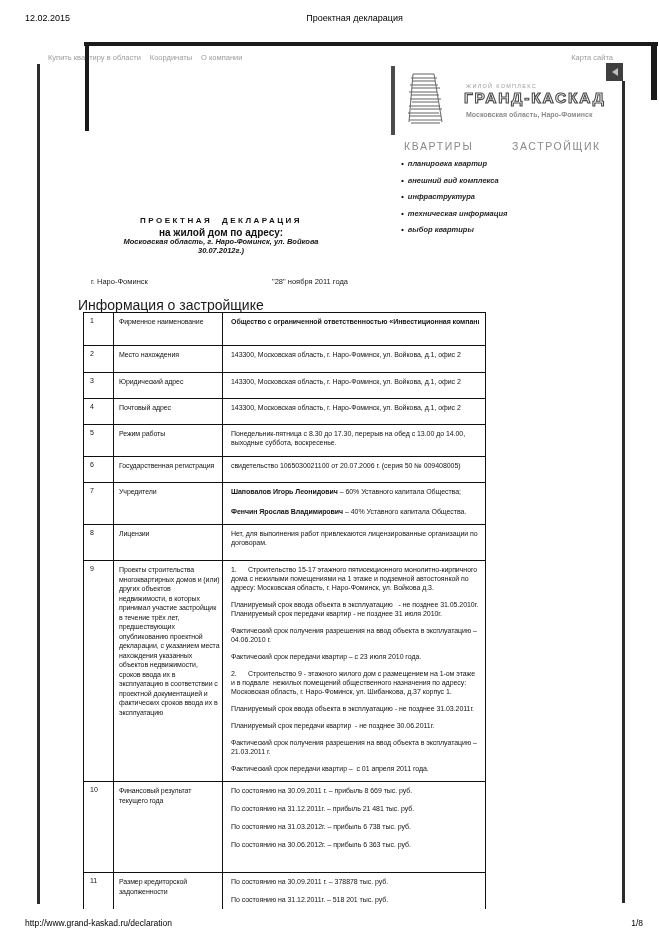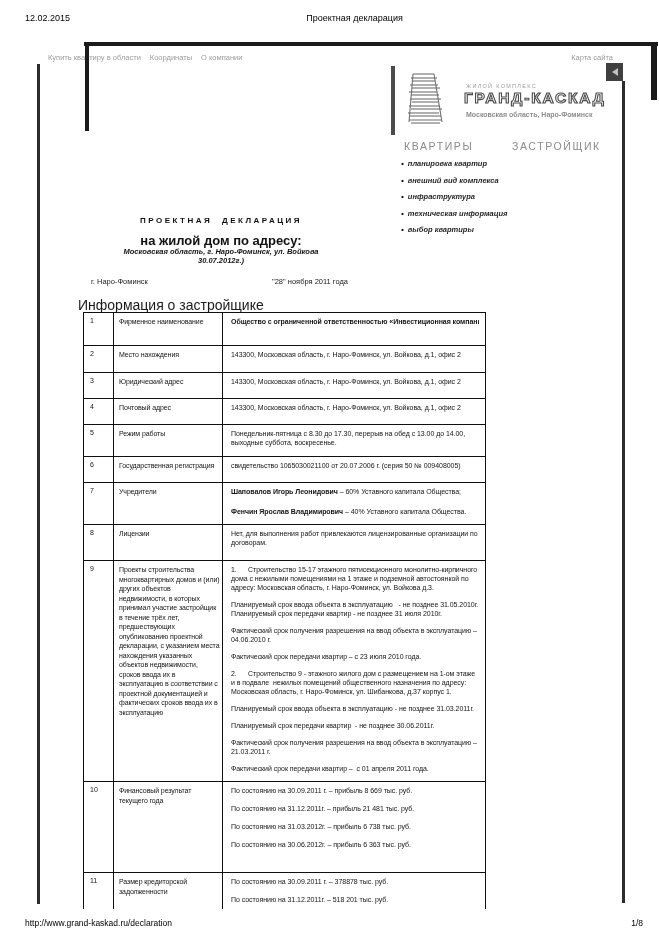--- a/index.html
+++ b/index.html
@@ -42,21 +42,21 @@
   .menu-flats{left:386px;margin-left:15px;}
   .menu-dev{left:509px;}
   .menu-title{font-size:10.5px;letter-spacing:1.6px;color:#8a8a8a;margin:0 0 0 3px;}
   .menu ul{list-style:none;margin:7px 0 0;padding:0;font-style:italic;}
   .menu li{font-size:7.5px;font-weight:bold;color:#1f1f1f;margin:0 0 7.5px;cursor:pointer;white-space:nowrap;}
   .menu li .bullet{color:#111;margin-right:4px;font-size:8px;}
 
   
   .doc-head{left:40px;top:216px;width:362px;text-align:center;color:#111;}
   .doc-title{font-size:8px;font-weight:bold;letter-spacing:2.5px;word-spacing:5px;margin:0;}
-  .doc-sub1{font-size:13px;font-weight:bold;margin:8px 0 0;}
+  .doc-sub1{font-size:10px;font-weight:bold;margin:2px 0 0;}
   .doc-sub2,.doc-amend{font-size:7.5px;font-weight:bold;font-style:italic;margin:0;line-height:8.6px;text-align:center;}
   .doc-city{left:84px;top:277px;font-size:7.5px;margin-left:7px;}
   .doc-date{left:272px;top:277px;font-size:7.5px;}
   .section-title{left:78px;top:297px;font-size:14px;font-weight:normal;}
 
   
   .table-clip{left:83px;top:312px;width:406px;height:597px;overflow:hidden;}
   table{border-collapse:collapse;width:403px;table-layout:fixed;font-size:7px;color:#141414;}
   td{border:1.5px solid #101010;vertical-align:top;}
   .c-num{width:23px;padding:4px 0 0 6px;}

